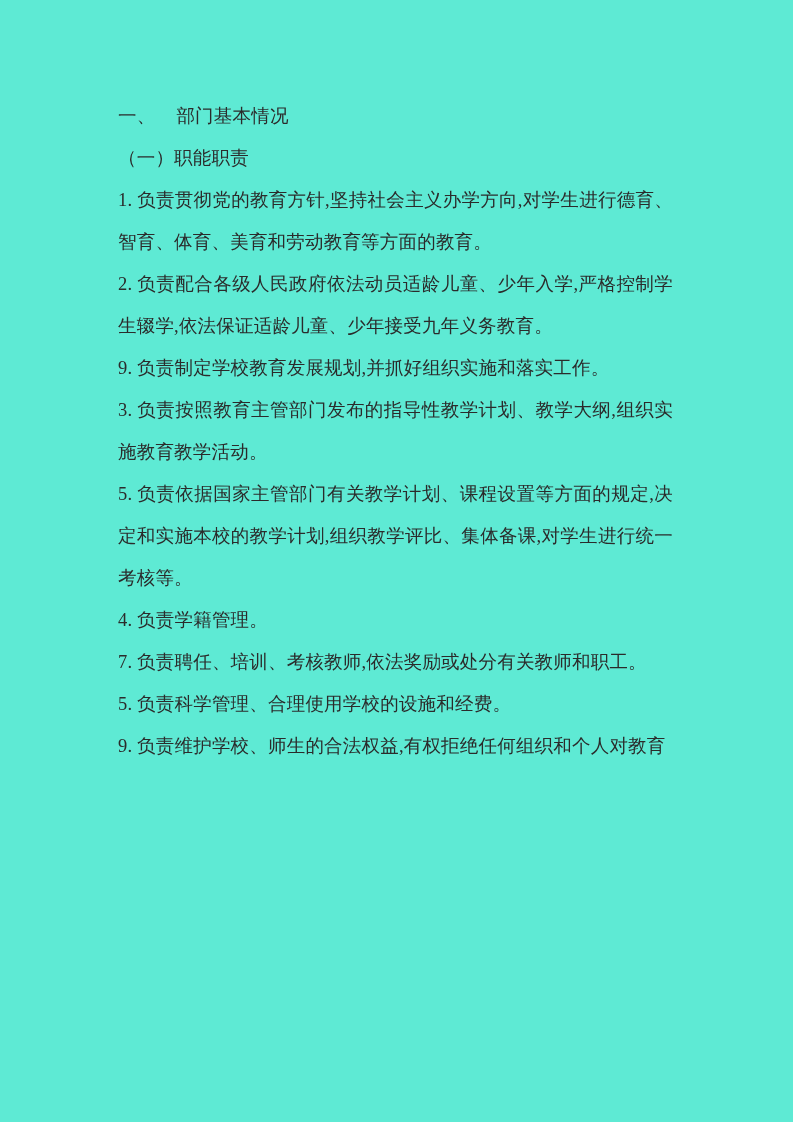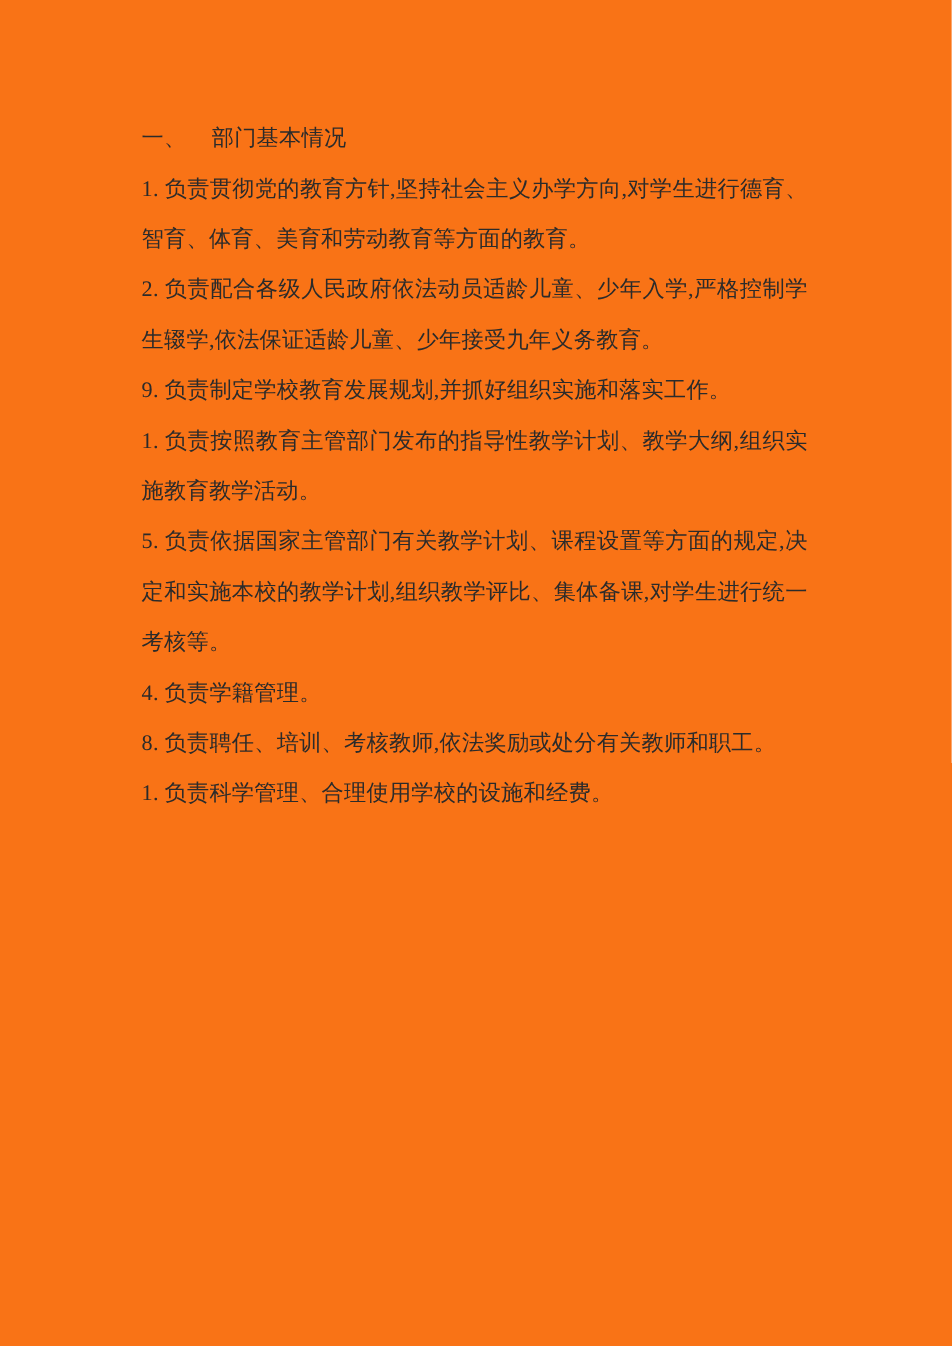--- a/index.html
+++ b/index.html
@@ -9,21 +9,21 @@
   body {
     width: 793px;
     height: 1122px;
     background: #ffffff;
     font-family: "Liberation Serif", serif;
   }
   .page {
     position: relative;
     width: 793px;
     height: 1122px;
-    background: #f97316;
+    background: #5eead4;
     overflow: hidden;
   }
   .content {
     position: absolute;
     left: 118px;
     top: 95px;
     width: 555px;
     color: #2b2b2b;
     font-size: 18.5px;
     line-height: 42px;
@@ -49,26 +49,28 @@
 </style>
 </head>
 <body>
 
 <div class="page">
   <div class="content">
 
     <div class="heading"><span>一、</span><span class="heading-title">部门基本情况</span></div>
 
 
+    <div class="subheading">（一）职能职责</div>
 
     <div class="duties">
         <p class="duty">1. 负责贯彻党的教育方针,坚持社会主义办学方向,对学生进行德育、智育、体育、美育和劳动教育等方面的教育。</p>
         <p class="duty">2. 负责配合各级人民政府依法动员适龄儿童、少年入学,严格控制学生辍学,依法保证适龄儿童、少年接受九年义务教育。</p>
         <p class="duty">9. 负责制定学校教育发展规划,并抓好组织实施和落实工作。</p>
-        <p class="duty">1. 负责按照教育主管部门发布的指导性教学计划、教学大纲,组织实施教育教学活动。</p>
+        <p class="duty">3. 负责按照教育主管部门发布的指导性教学计划、教学大纲,组织实施教育教学活动。</p>
         <p class="duty">5. 负责依据国家主管部门有关教学计划、课程设置等方面的规定,决定和实施本校的教学计划,组织教学评比、集体备课,对学生进行统一考核等。</p>
         <p class="duty">4. 负责学籍管理。</p>
-        <p class="duty">8. 负责聘任、培训、考核教师,依法奖励或处分有关教师和职工。</p>
-        <p class="duty">1. 负责科学管理、合理使用学校的设施和经费。</p>
+        <p class="duty">7. 负责聘任、培训、考核教师,依法奖励或处分有关教师和职工。</p>
+        <p class="duty">5. 负责科学管理、合理使用学校的设施和经费。</p>
+        <p class="duty">9. 负责维护学校、师生的合法权益,有权拒绝任何组织和个人对教育</p>
       </div>
 
   </div>
 </div>
 
 </body></html>

